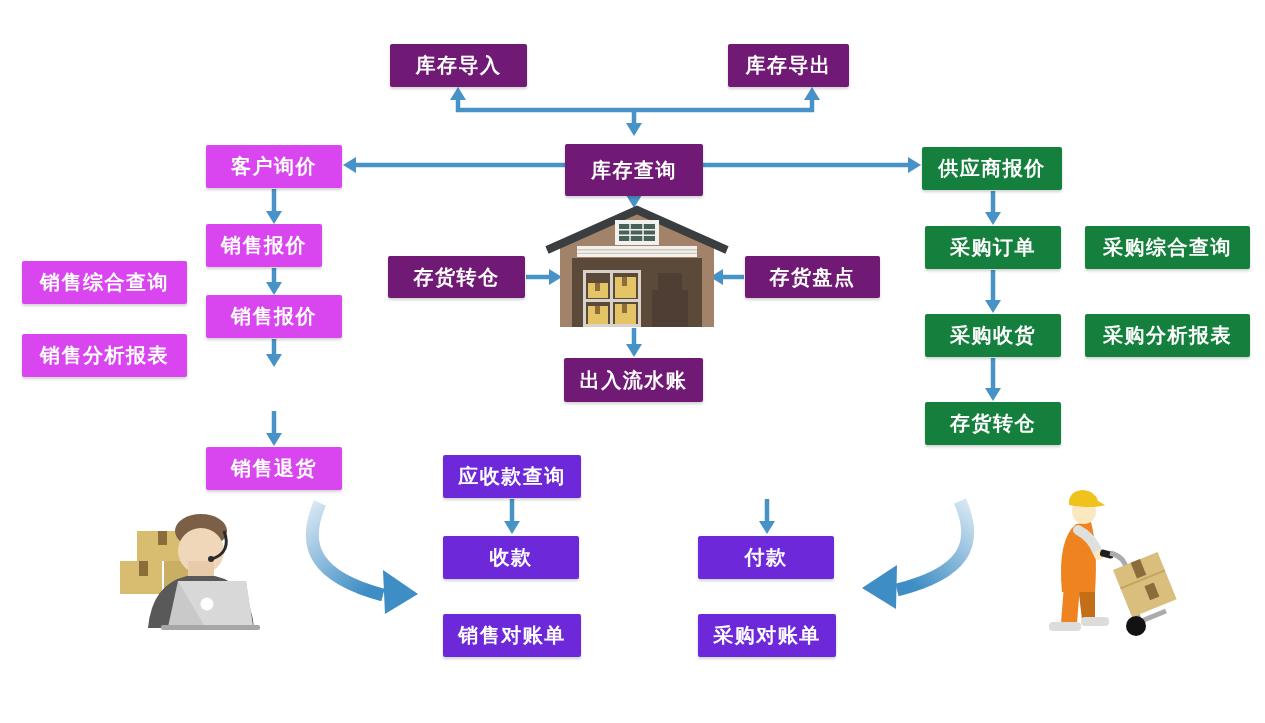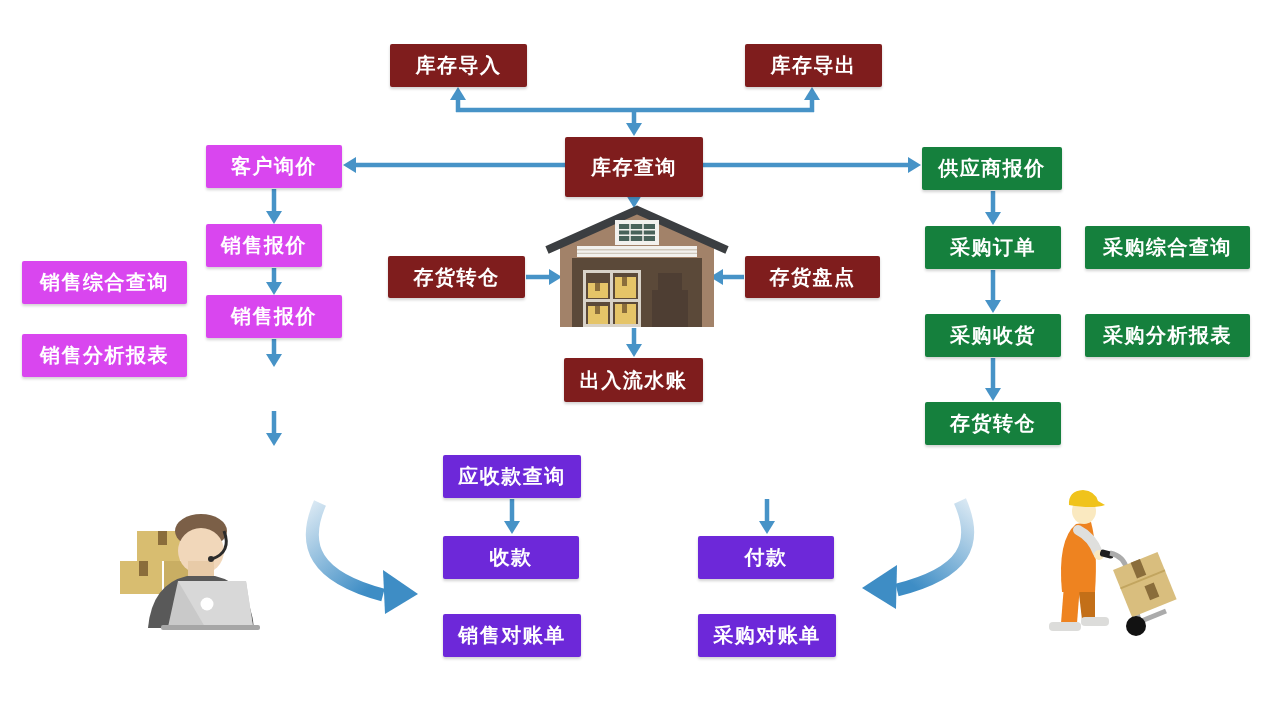--- a/index.html
+++ b/index.html
@@ -15,21 +15,21 @@
     position:absolute;
     z-index:2;
     display:flex;align-items:center;justify-content:center;
     color:#ffffff;
     font-size:20px;font-weight:bold;letter-spacing:1.5px;
     border-radius:2px;
     box-shadow:0 2px 3px rgba(0,0,0,0.18);
     white-space:nowrap;
     user-select:none;
   }
-  .yellow{background:#7f1d1d;}
+  .yellow{background:#701a75;}
   .green{background:#d946ef;}
   .blue{background:#15803d;}
   .salmon{background:#6d28d9;}
 </style>
 </head>
 <body>
 
 <div id="canvas">
 
   <svg id="arrow-layer" viewBox="0 0 1265 723" xmlns="http://www.w3.org/2000/svg">
@@ -177,28 +177,29 @@
           <rect x="1140" y="559" width="10" height="17" fill="#8A6D3B"></rect>
           <line x1="1121" y1="579" x2="1169" y2="579" stroke="#C2A55F" stroke-width="2"></line>
           <rect x="1144" y="586" width="10" height="15" fill="#8A6D3B"></rect>
         </g>
         <circle cx="1136" cy="626" r="10" fill="#121212"></circle>
       </g>
     </g>
   </svg>
 
   <div class="node yellow" style="left:390px;top:44px;width:137px;height:43px">库存导入</div>
-  <div class="node yellow" style="left:745px;top:44px;width:137px;height:43px">库存导出</div>
-  <div class="node yellow" style="left:565px;top:137px;width:138px;height:60px">库存查询</div>
+  <div class="node yellow" style="left:728px;top:44px;width:121px;height:43px">库存导出</div>
+  <div class="node yellow" style="left:565px;top:144px;width:138px;height:52px">库存查询</div>
   <div class="node green" style="left:206px;top:145px;width:136px;height:43px">客户询价</div>
   <div class="node blue" style="left:922px;top:147px;width:140px;height:43px">供应商报价</div>
   <div class="node green" style="left:206px;top:224px;width:116px;height:43px">销售报价</div>
   <div class="node green" style="left:22px;top:261px;width:165px;height:43px">销售综合查询</div>
   <div class="node green" style="left:206px;top:295px;width:136px;height:43px">销售报价</div>
   <div class="node green" style="left:22px;top:334px;width:165px;height:43px">销售分析报表</div>
+  <div class="node green" style="left:206px;top:447px;width:136px;height:43px">销售退货</div>
   <div class="node yellow" style="left:388px;top:256px;width:137px;height:42px">存货转仓</div>
   <div class="node yellow" style="left:745px;top:256px;width:135px;height:42px">存货盘点</div>
   <div class="node yellow" style="left:564px;top:358px;width:139px;height:44px">出入流水账</div>
   <div class="node blue" style="left:925px;top:226px;width:136px;height:43px">采购订单</div>
   <div class="node blue" style="left:1085px;top:226px;width:165px;height:43px">采购综合查询</div>
   <div class="node blue" style="left:925px;top:314px;width:136px;height:43px">采购收货</div>
   <div class="node blue" style="left:1085px;top:314px;width:165px;height:43px">采购分析报表</div>
   <div class="node blue" style="left:925px;top:402px;width:136px;height:43px">存货转仓</div>
   <div class="node salmon" style="left:443px;top:455px;width:138px;height:43px">应收款查询</div>
   <div class="node salmon" style="left:443px;top:536px;width:136px;height:43px">收款</div>

